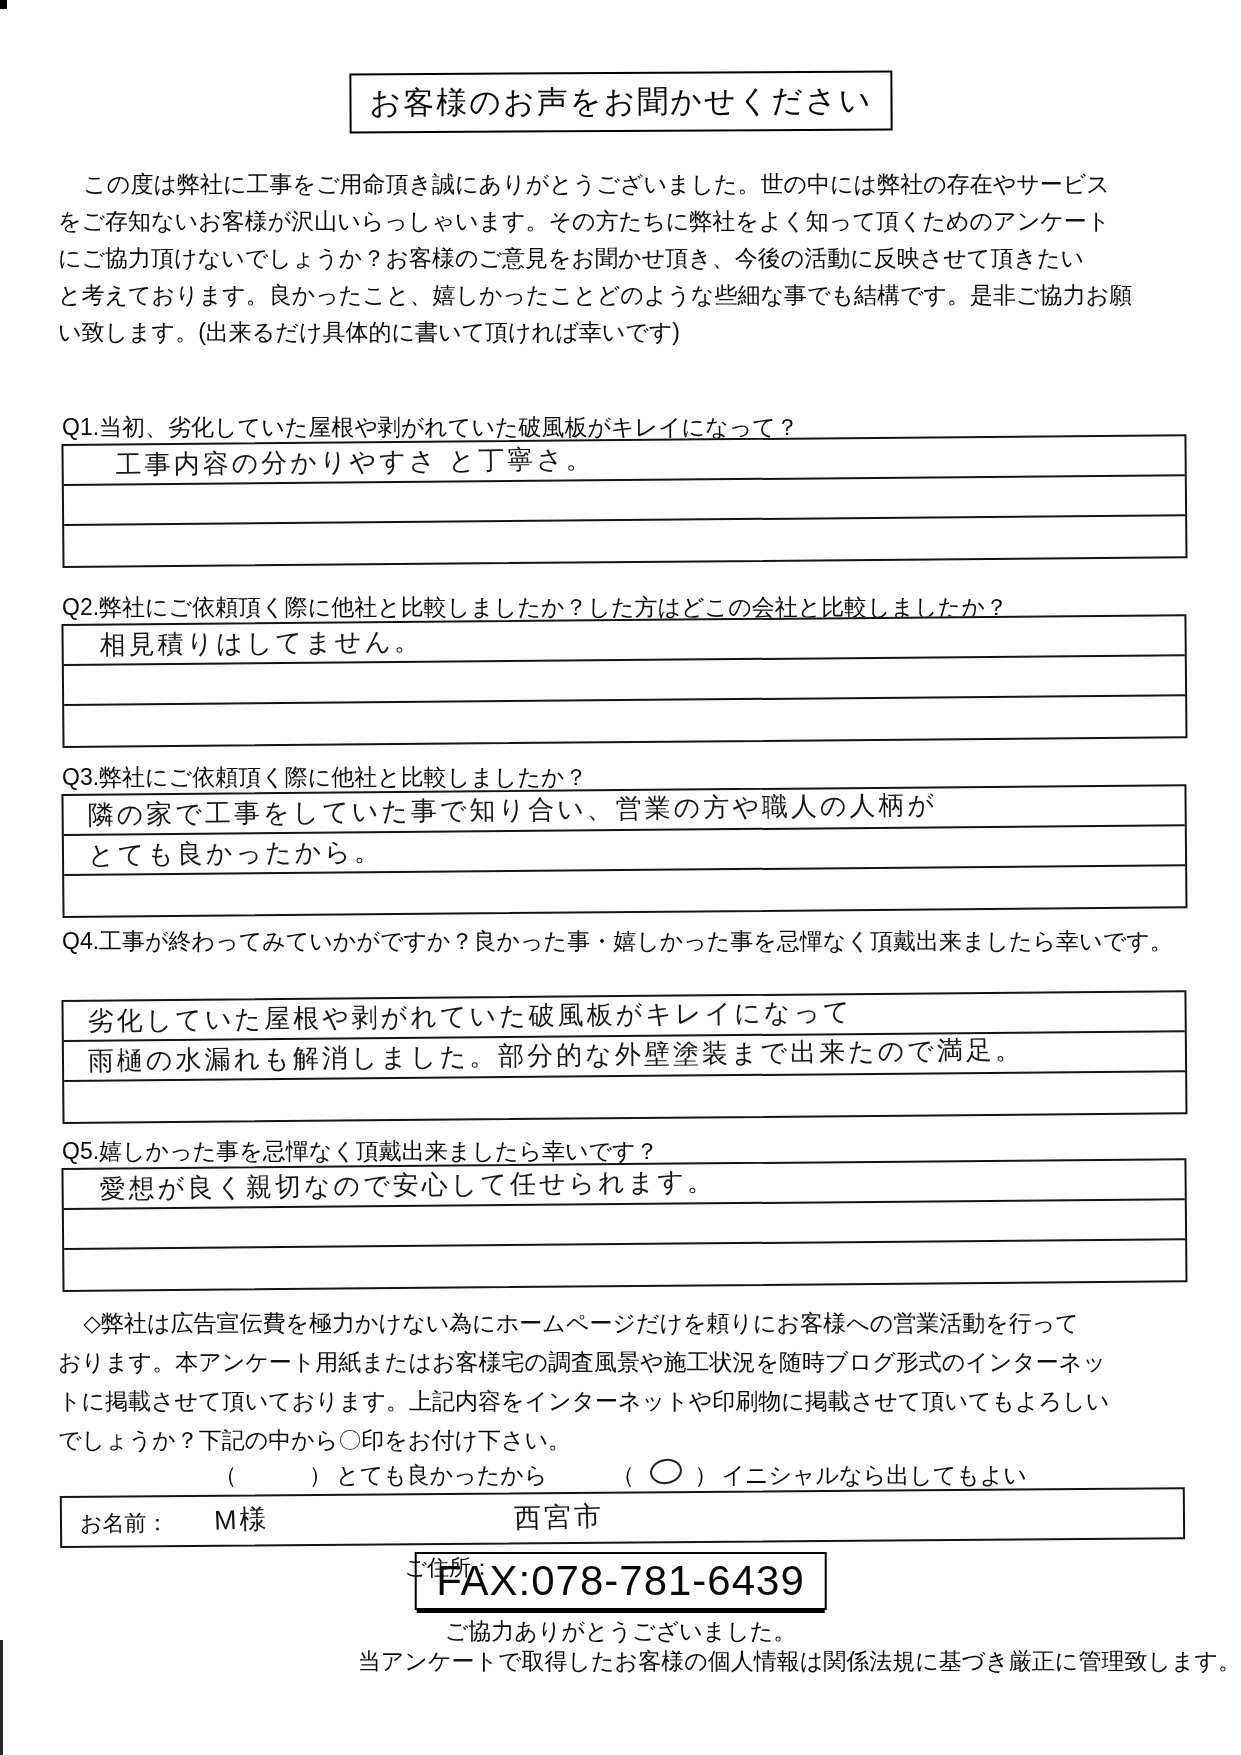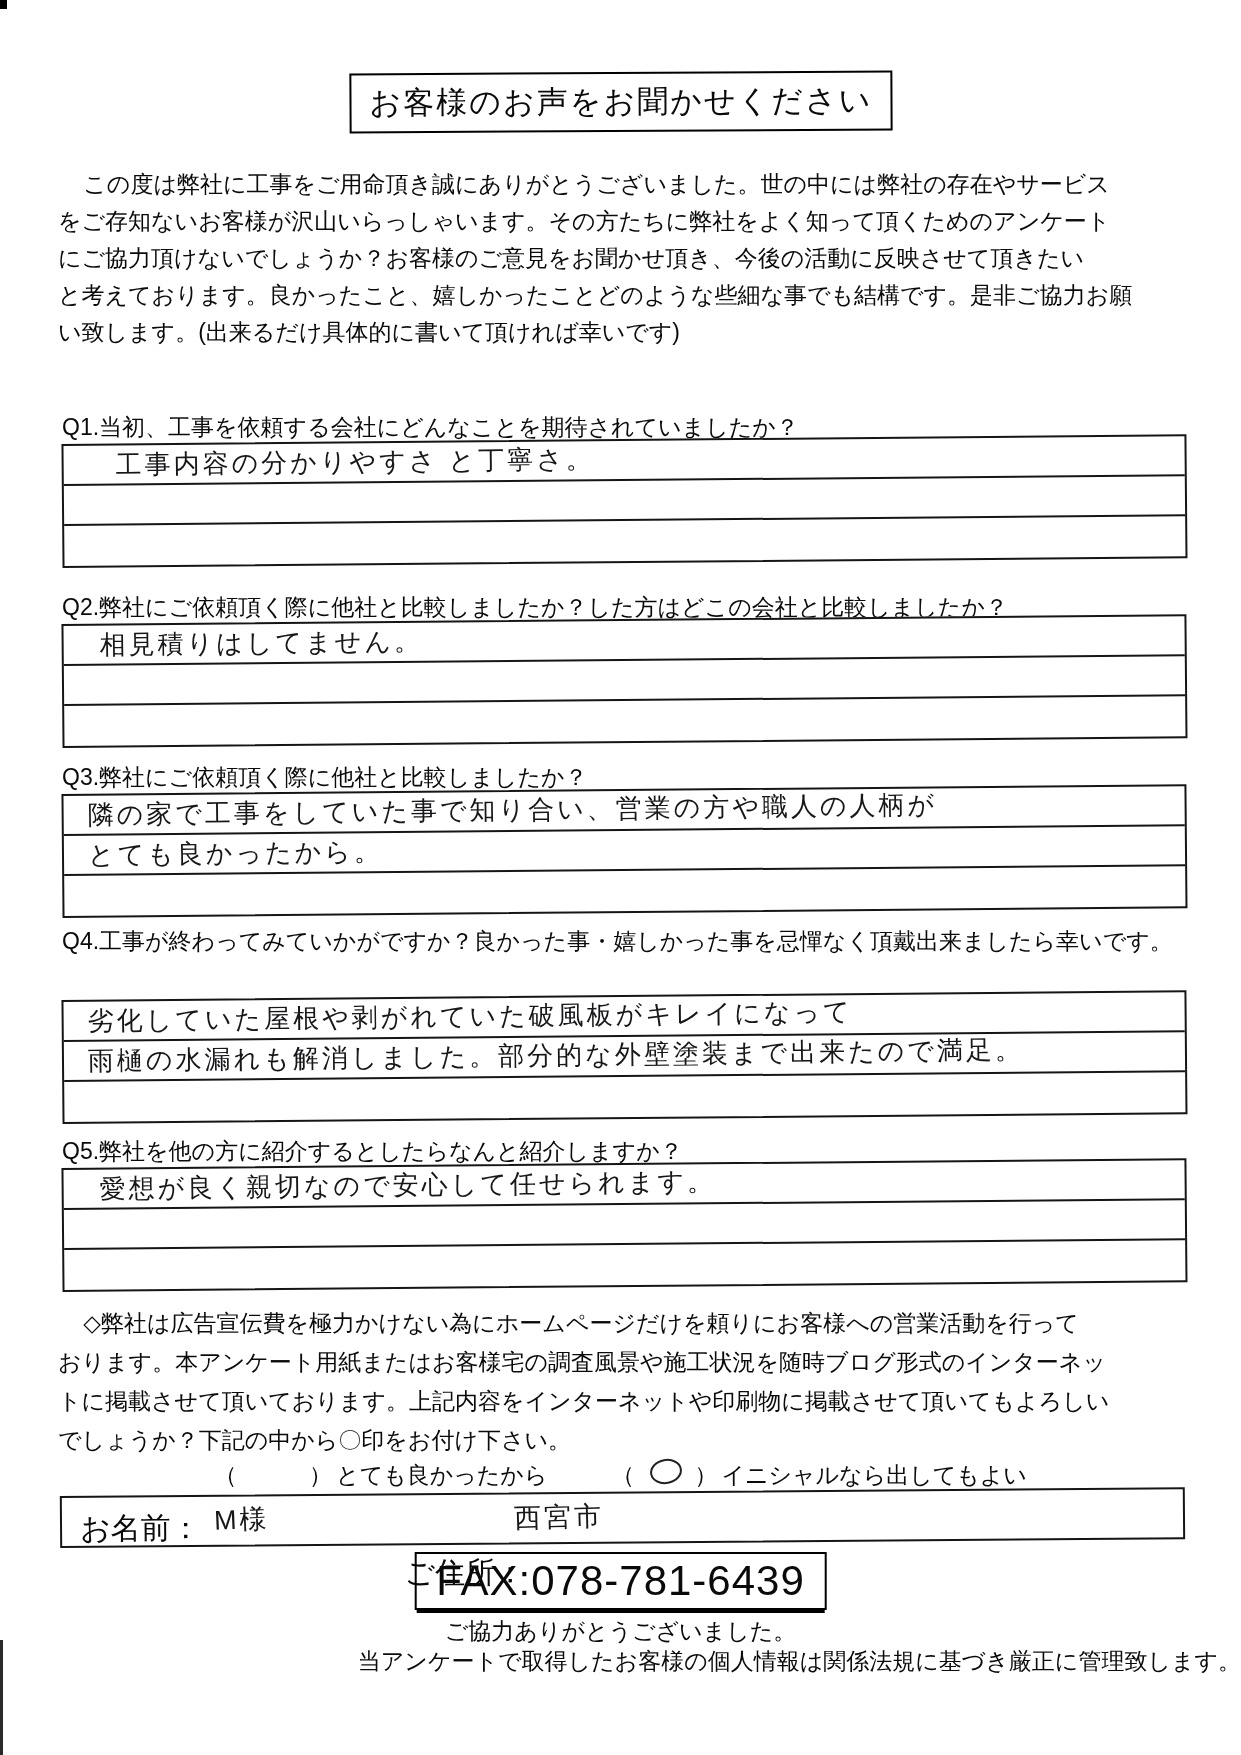--- a/index.html
+++ b/index.html
@@ -54,21 +54,21 @@
     position:absolute;left:12px;top:-12px;width:28px;height:21px;
     border:2.5px solid #222;border-radius:50%;transform:rotate(-10deg);
   }
   .consent-spacer{display:inline-block;width:56px;}
 
   
   .name-box{
     top:1496px;left:60px;width:1121px;height:48px;border:2px solid #151515;
     transform:rotate(-0.45deg);transform-origin:left center;
   }
-  .nb-label{position:absolute;top:11px;font-size:30px;}
+  .nb-label{position:absolute;top:11px;font-size:22px;}
   .nb-hw{position:absolute;top:5px;font-size:27px;letter-spacing:3px;color:#17171a;}
   .nb-name-label{left:18px;}
   .nb-name-value{left:152px;transform:rotate(-2deg);}
   .nb-addr-label{left:342px;margin-top:47px;}
   .nb-addr-value{left:452px;transform:rotate(-1deg);}
 
   
   .fax-box{
     top:1552px;left:50%;transform:translateX(-50%);
     border:2px solid #000;box-shadow:0 5px 0 -2px #000;
@@ -92,21 +92,21 @@
 <div class="abs title-box">お客様のお声をお聞かせください</div>
 
 <div class="abs para intro">
   <div class="pline">この度は弊社に工事をご用命頂き誠にありがとうございました。世の中には弊社の存在やサービス</div>
   <div class="pline">をご存知ないお客様が沢山いらっしゃいます。その方たちに弊社をよく知って頂くためのアンケート</div>
   <div class="pline">にご協力頂けないでしょうか？お客様のご意見をお聞かせ頂き、今後の活動に反映させて頂きたい</div>
   <div class="pline">と考えております。良かったこと、嬉しかったことどのような些細な事でも結構です。是非ご協力お願</div>
   <div class="pline">い致します。(出来るだけ具体的に書いて頂ければ幸いです)</div>
 </div>
 
-<div class="abs q-label" style="top:412px;">Q1.当初、工事を依頼する会社にどんなことを期待されていましたか？</div>
+<div class="abs q-label" style="top:412px;">Q1.当初、劣化していた屋根や剥がれていた破風板がキレイになって？</div>
 <div class="abs ans-box" style="top:444px;">
   <div class="ans-row">
       <span class="hw ml-lg">工事内容の分かりやすさ と丁寧さ。</span>
     </div>
   <div class="ans-row">
       <span class="hw"></span>
     </div>
   <div class="ans-row">
       <span class="hw"></span>
     </div>
@@ -144,21 +144,21 @@
       <span class="hw">劣化していた屋根や剥がれていた破風板がキレイになって</span>
     </div>
   <div class="ans-row">
       <span class="hw">雨樋の水漏れも解消しました。部分的な外壁塗装まで出来たので満足。</span>
     </div>
   <div class="ans-row">
       <span class="hw"></span>
     </div>
 </div>
 
-<div class="abs q-label" style="top:1136px;">Q5.弊社を他の方に紹介するとしたらなんと紹介しますか？</div>
+<div class="abs q-label" style="top:1136px;">Q5.嬉しかった事を忌憚なく頂戴出来ましたら幸いです？</div>
 <div class="abs ans-box" style="top:1168px;">
   <div class="ans-row">
       <span class="hw ml-sm">愛想が良く親切なので安心して任せられます。</span>
     </div>
   <div class="ans-row">
       <span class="hw"></span>
     </div>
   <div class="ans-row">
       <span class="hw"></span>
     </div>

